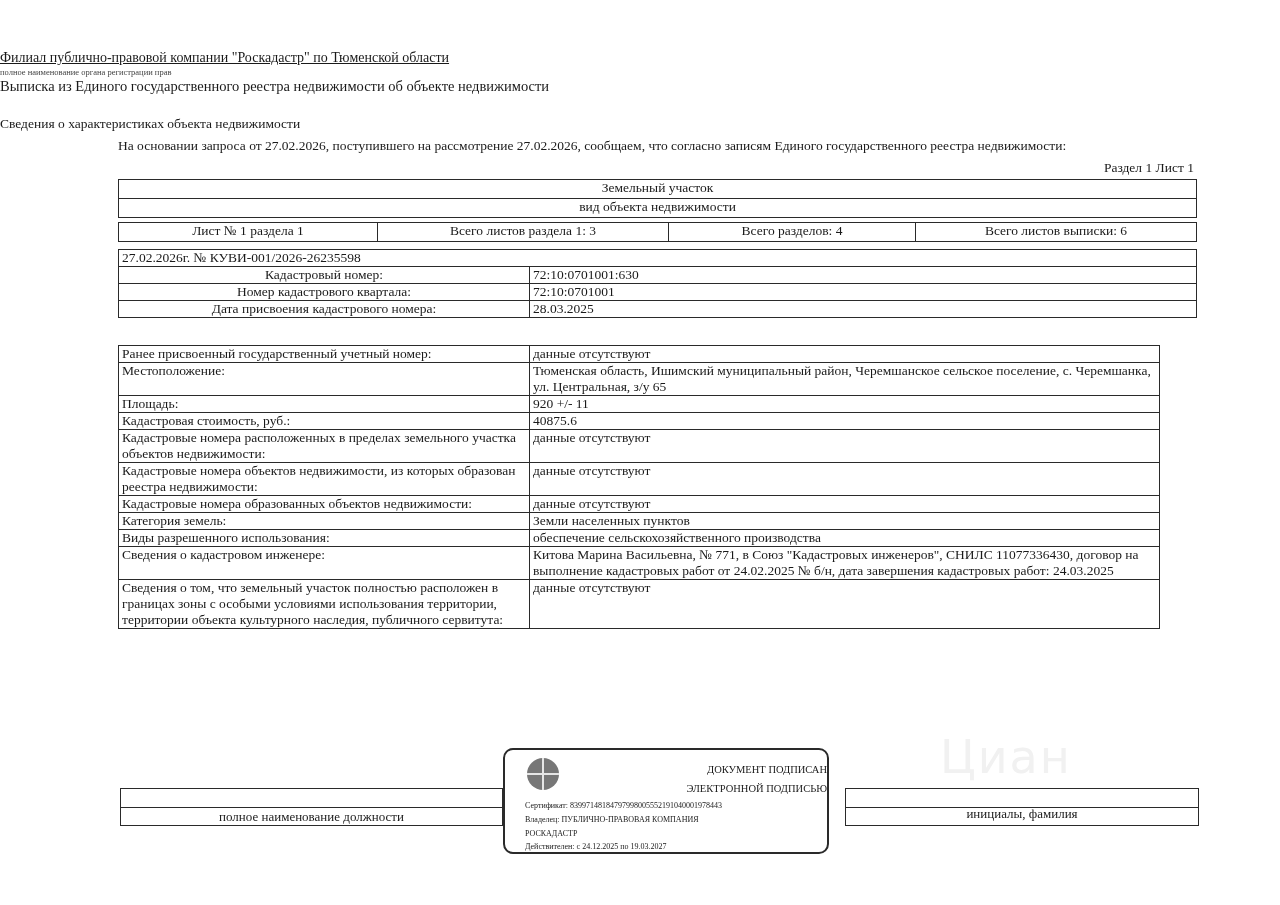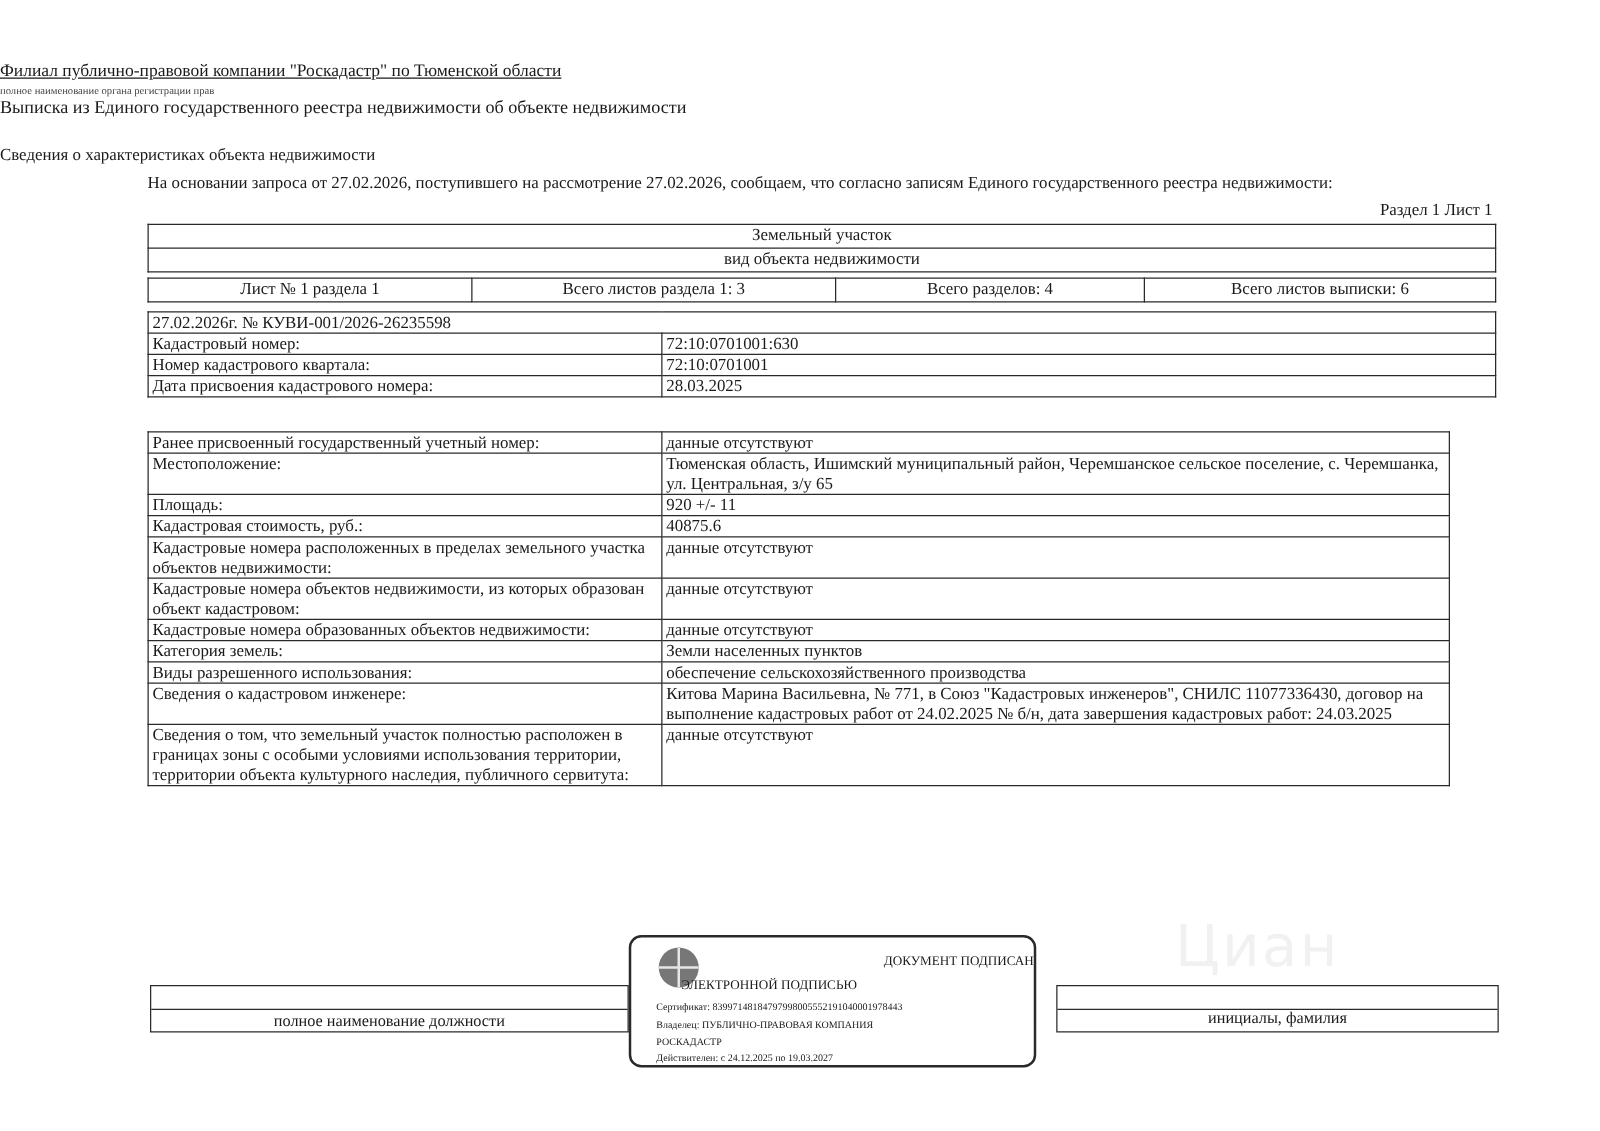--- a/index.html
+++ b/index.html
@@ -20,42 +20,42 @@
     td { border: 1.4px solid #2a2a2a; padding: 0 3px; vertical-align: top; line-height: 16px; }
 
     .t-type { top: 179px; left: 118px; width: 1079px; }
     .t-type td { text-align: center; height: 18px; }
 
     .t-sheets { top: 222px; left: 118px; width: 1079px; }
     .t-sheets td { text-align: center; height: 18px; }
 
     .t-main { top: 249px; left: 118px; width: 1079px; }
     .t-main td { height: 16px; }
-    .t-main .k { width: 404px; }
+    .t-main .k { width: 404px; text-align: center; }
 
     .t-details { top: 345px; left: 118px; width: 1042px; }
     .t-details td { min-height: 16px; }
     .t-details .k { width: 404px; }
 
     .watermark { top: 730px; left: 940px; font-family: "DejaVu Sans", sans-serif; font-size: 46px; color: #f1f1f1; letter-spacing: 2px; }
 
     .sig-left { top: 788px; left: 120px; width: 381px; height: 36px; border: 1.4px solid #2a2a2a; }
     .sig-left .line { position: absolute; top: 18px; left: 0; right: 0; border-top: 1.4px solid #2a2a2a; }
     .sig-left .lbl { position: absolute; top: 20px; left: 0; right: 0; text-align: center; font-size: 13px; }
 
     .sig-right { top: 788px; left: 845px; width: 352px; height: 36px; border: 1.4px solid #2a2a2a; }
     .sig-right .line { position: absolute; top: 18px; left: 0; right: 0; border-top: 1.4px solid #2a2a2a; }
     .sig-right .lbl { position: absolute; top: 17px; left: 0; right: 0; text-align: center; font-size: 13px; }
 
     .stamp { top: 748px; left: 503px; width: 322px; height: 102px; border: 2px solid #2a2a2a; border-radius: 10px; background: #fff; }
     .stamp .emblem { position: absolute; top: 8px; left: 22px; width: 32px; height: 32px; border-radius: 50%; background: #777; overflow: hidden; }
     .stamp .emblem:before { content: ""; position: absolute; left: 15px; top: 0; width: 2px; height: 32px; background: #e6e6e6; }
     .stamp .emblem:after { content: ""; position: absolute; top: 15px; left: 0; width: 32px; height: 2px; background: #e6e6e6; }
     .stamp .s1 { position: absolute; top: 14px; left: 0; width: 322px; text-align: right; font-size: 10.5px; padding-left: 40px; box-sizing: border-box; }
-    .stamp .s2 { position: absolute; top: 33px; left: 0; width: 322px; text-align: left; font-size: 10.5px; padding-left: 40px; box-sizing: border-box; }
+    .stamp .s2 { position: absolute; top: 33px; left: 0; width: 322px; text-align: right; font-size: 10.5px; padding-left: 40px; box-sizing: border-box; }
     .stamp .s3 { position: absolute; top: 51px; left: 20px; font-size: 8px; }
     .stamp .s4 { position: absolute; top: 65px; left: 20px; font-size: 8px; }
     .stamp .s5 { position: absolute; top: 79px; left: 20px; font-size: 8px; }
     .stamp .s6 { position: absolute; top: 92px; left: 20px; font-size: 8px; }
   </style>
 </head>
 <body>
 
 <div class="abs center org-title">Филиал публично-правовой компании "Роскадастр" по Тюменской области</div>
 <div class="abs center org-sub">полное наименование органа регистрации прав</div>
@@ -122,21 +122,21 @@
   </tr>
   <tr>
     <td class="k">Кадастровая стоимость, руб.:</td>
     <td>40875.6</td>
   </tr>
   <tr>
     <td class="k" style="height:32px">Кадастровые номера расположенных в пределах земельного участка объектов недвижимости:</td>
     <td>данные отсутствуют</td>
   </tr>
   <tr>
-    <td class="k" style="height:32px">Кадастровые номера объектов недвижимости, из которых образован объект кадастровом:</td>
+    <td class="k" style="height:32px">Кадастровые номера объектов недвижимости, из которых образован реестра недвижимости:</td>
     <td>данные отсутствуют</td>
   </tr>
   <tr>
     <td class="k">Кадастровые номера образованных объектов недвижимости:</td>
     <td>данные отсутствуют</td>
   </tr>
   <tr>
     <td class="k">Категория земель:</td>
     <td>Земли населенных пунктов</td>
   </tr>

